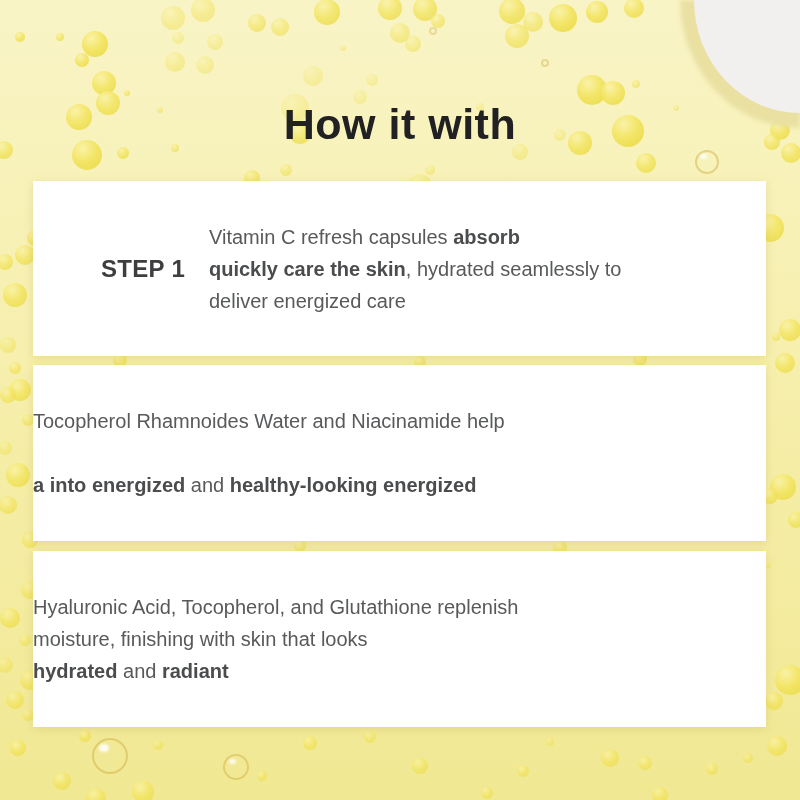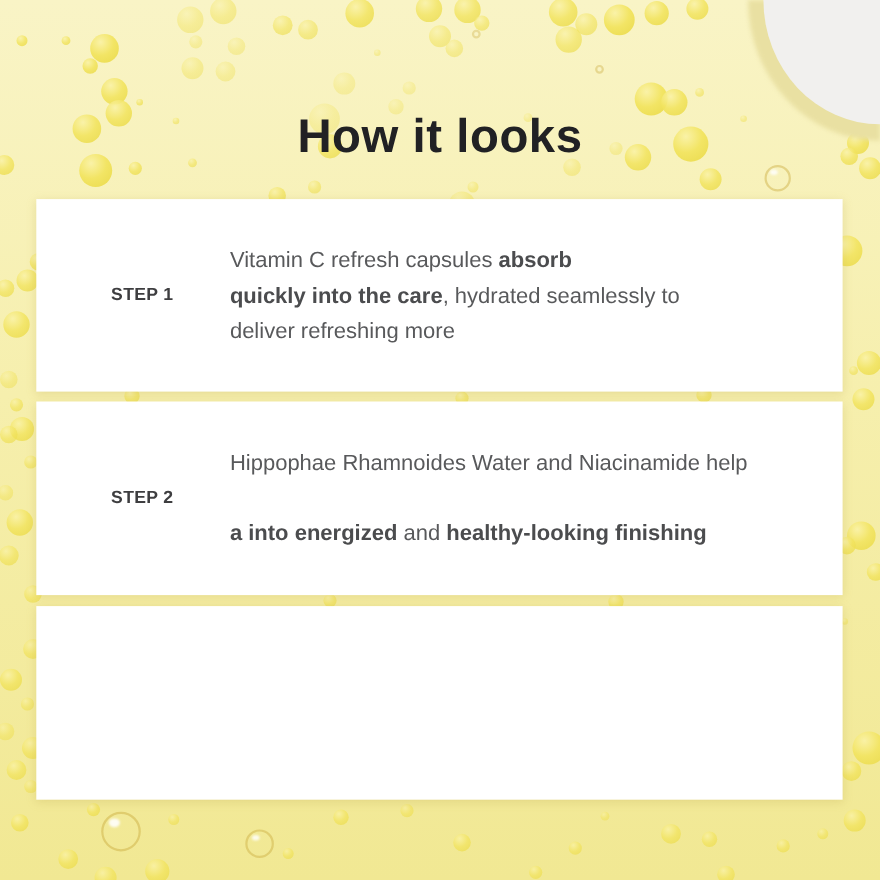--- a/index.html
+++ b/index.html
@@ -43,21 +43,21 @@
   .card{
     position:absolute;left:33px;width:733px;background:var(--card);
     display:flex;align-items:center;
     box-shadow:0 2px 8px rgba(186,166,80,.28);
   }
   .card-1{top:181px;height:175px;}
   .card-2{top:365px;height:176px;}
   .card-3{top:551px;height:176px;}
   .step-label{
     flex:none;width:108px;margin-left:68px;
-    font-size:16px;font-weight:700;letter-spacing:.3px;color:var(--step);
+    font-size:24px;font-weight:700;letter-spacing:.3px;color:var(--step);
   }
   .step-text{
     margin:0;font-size:20px;line-height:32px;color:var(--body);
     white-space:nowrap;
   }
   .step-text .b{font-weight:700;color:var(--body-b);}
 </style>
 </head>
 <body>
 
@@ -177,27 +177,27 @@
       <div class="bubble" style="left: 638px; top: 756px; width: 14px; height: 14px; opacity: 0.72;"></div>
       <div class="bubble" style="left: 706px; top: 763px; width: 12px; height: 12px; opacity: 0.7;"></div>
       <div class="bubble" style="left: 743px; top: 753px; width: 10px; height: 10px; opacity: 0.65;"></div>
       <div class="bubble" style="left: 767px; top: 736px; width: 20px; height: 20px; opacity: 0.8;"></div>
       <div class="bubble" style="left: 652px; top: 787px; width: 16px; height: 16px; opacity: 0.75;"></div>
       <div class="bubble" style="left: 86px; top: 788px; width: 20px; height: 20px; opacity: 0.78;"></div>
     </div>
   <div class="gel-rim"></div>
   <div class="corner-white"></div>
 
-  <h1 class="title">How it looks</h1>
+  <h1 class="title">How it with</h1>
 
   <section class="card card-1">
     <div class="step-label">STEP 1</div>
-    <p class="step-text"><span>Vitamin C refresh capsules </span><span class="b">absorb</span><br><span class="b">quickly into the care</span><span>, hydrated seamlessly to</span><br><span>deliver refreshing more</span></p>
+    <p class="step-text"><span>Vitamin C refresh capsules </span><span class="b">absorb</span><br><span class="b">quickly care the skin</span><span>, hydrated seamlessly to</span><br><span>deliver energized care</span></p>
   </section>
 
   <section class="card card-2">
-    <div class="step-label">STEP 2</div>
-    <p class="step-text"><span>Hippophae Rhamnoides Water and Niacinamide help</span><br><br><span class="b">a into energized</span><span> and </span><span class="b">healthy-looking finishing</span></p>
+    <p class="step-text"><span>Tocopherol Rhamnoides Water and Niacinamide help</span><br><br><span class="b">a into energized</span><span> and </span><span class="b">healthy-looking energized</span></p>
   </section>
 
   <section class="card card-3">
+    <p class="step-text"><span>Hyaluronic Acid, Tocopherol, and Glutathione replenish</span><br><span>moisture, finishing with skin that looks</span><br><span class="b">hydrated</span><span> and </span><span class="b">radiant</span></p>
   </section>
 </div>
 
 </body></html>

